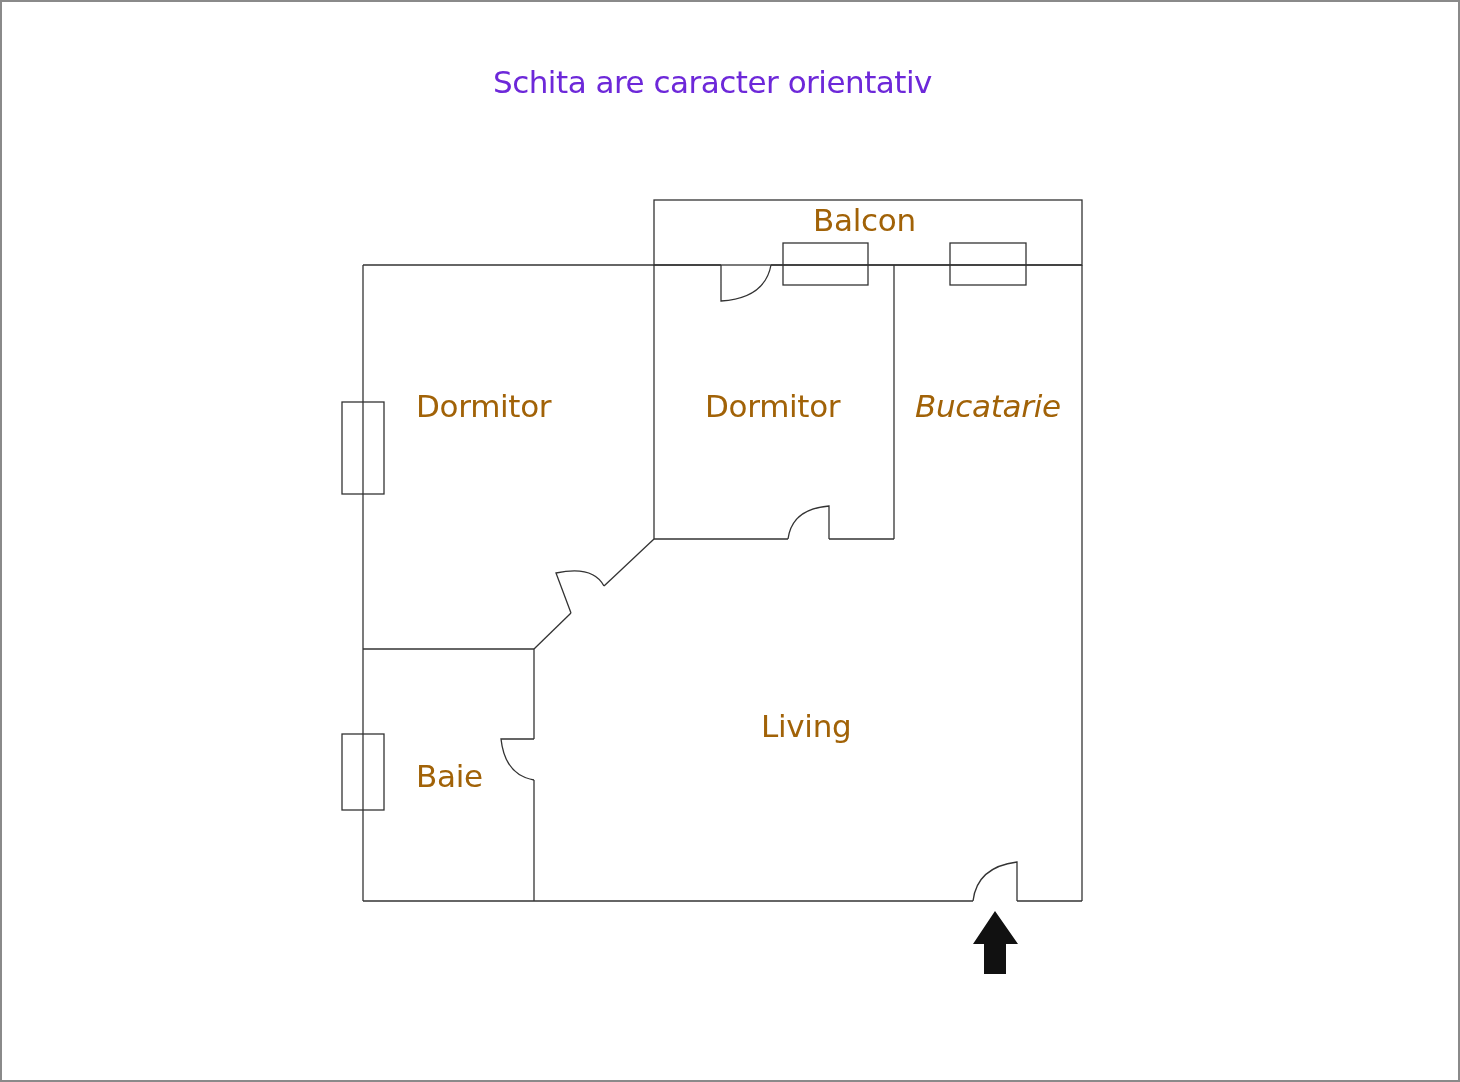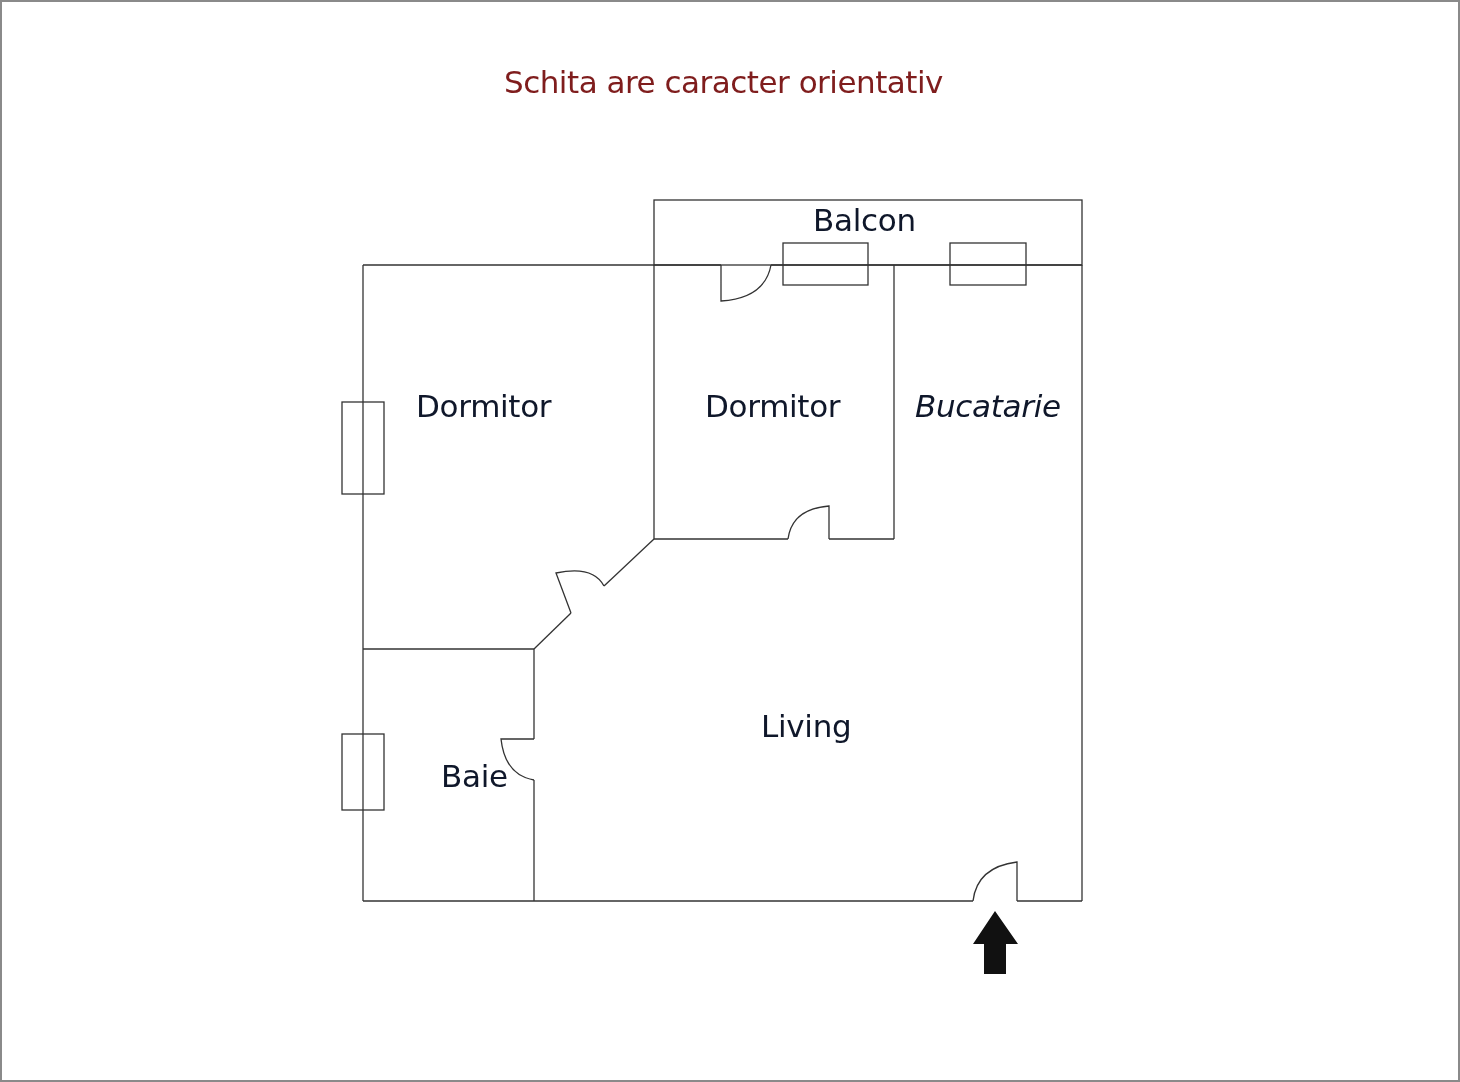--- a/index.html
+++ b/index.html
@@ -1,20 +1,20 @@
 <!DOCTYPE html>
 <html><head>
 <meta charset="utf-8">
 <style>
   html, body { margin: 0; padding: 0; background: #ffffff; }
   body { width: 1460px; height: 1082px; position: relative; overflow: hidden; }
   .frame { position: absolute; left: 0; top: 0; width: 1456px; height: 1078px; border: 2px solid #8a8a8a; box-sizing: content-box; }
-  .title { position: absolute; left: 504px; top: 64px; font-family: "DejaVu Sans", sans-serif; font-size: 31px; color: #7f1d1d; letter-spacing: -0.5px; white-space: nowrap; }
+  .title { position: absolute; left: 493px; top: 64px; font-family: "DejaVu Sans", sans-serif; font-size: 31px; color: #6d28d9; letter-spacing: -0.5px; white-space: nowrap; }
   svg.plan { position: absolute; left: 0; top: 0; }
-  .label { position: absolute; font-family: "DejaVu Sans", sans-serif; font-size: 31px; color: #0f172a; white-space: nowrap; letter-spacing: -0.3px; }
+  .label { position: absolute; font-family: "DejaVu Sans", sans-serif; font-size: 31px; color: #a16207; white-space: nowrap; letter-spacing: -0.3px; }
 </style>
 </head>
 <body>
 
 <div class="frame"></div>
 
 <div class="title">Schita are caracter orientativ</div>
 
 <svg class="plan" width="1460" height="1082" viewBox="0 0 1460 1082">
   <g fill="none" stroke="#333" stroke-width="1.3">
@@ -57,13 +57,13 @@
   </g>
 
   <polygon fill="#111" points="995,911 1018,944 1006,944 1006,974 984,974 984,944 973,944"></polygon>
 </svg>
 
 <div class="label" style="left:813px; top:202px;">Balcon</div>
 <div class="label" style="left:416px; top:388px;">Dormitor</div>
 <div class="label" style="left:705px; top:388px;">Dormitor</div>
 <div class="label" style="left:915px; top:388px;font-style:italic;">Bucatarie</div>
 <div class="label" style="left:761px; top:708px;text-align:right;">Living</div>
-<div class="label" style="left:416px; top:758px;margin-left:25px;">Baie</div>
+<div class="label" style="left:416px; top:758px;">Baie</div>
 
 </body></html>

